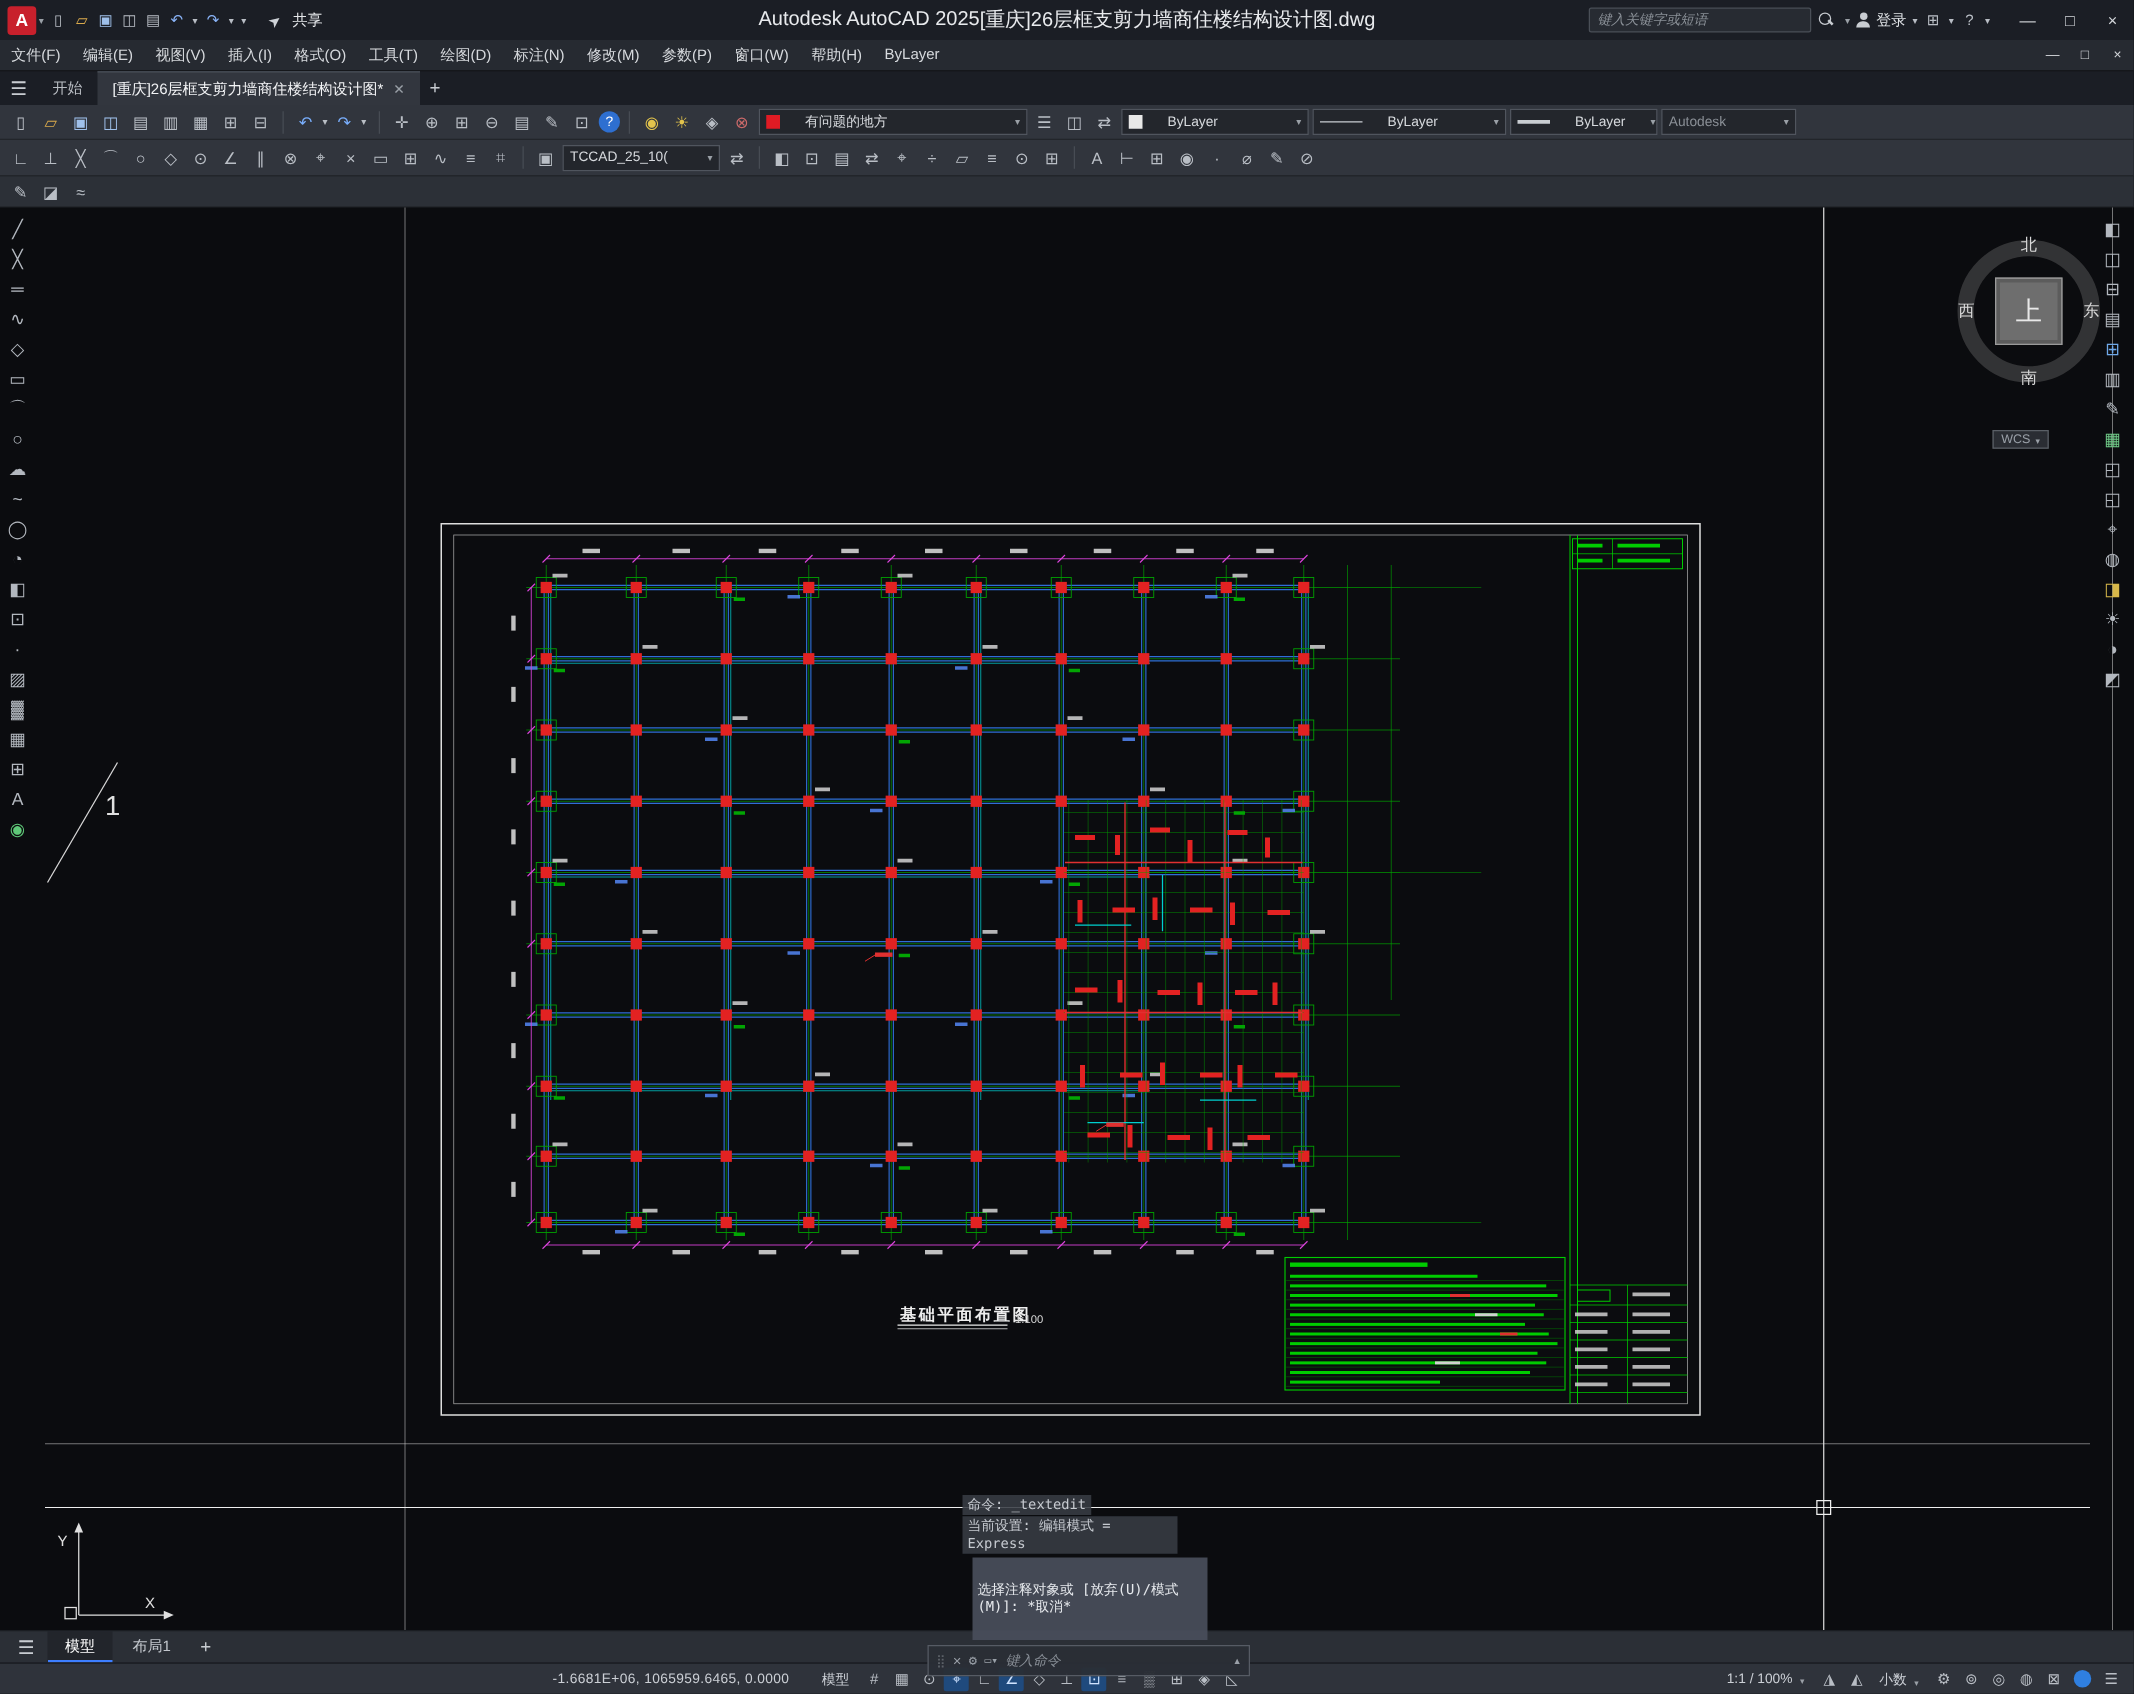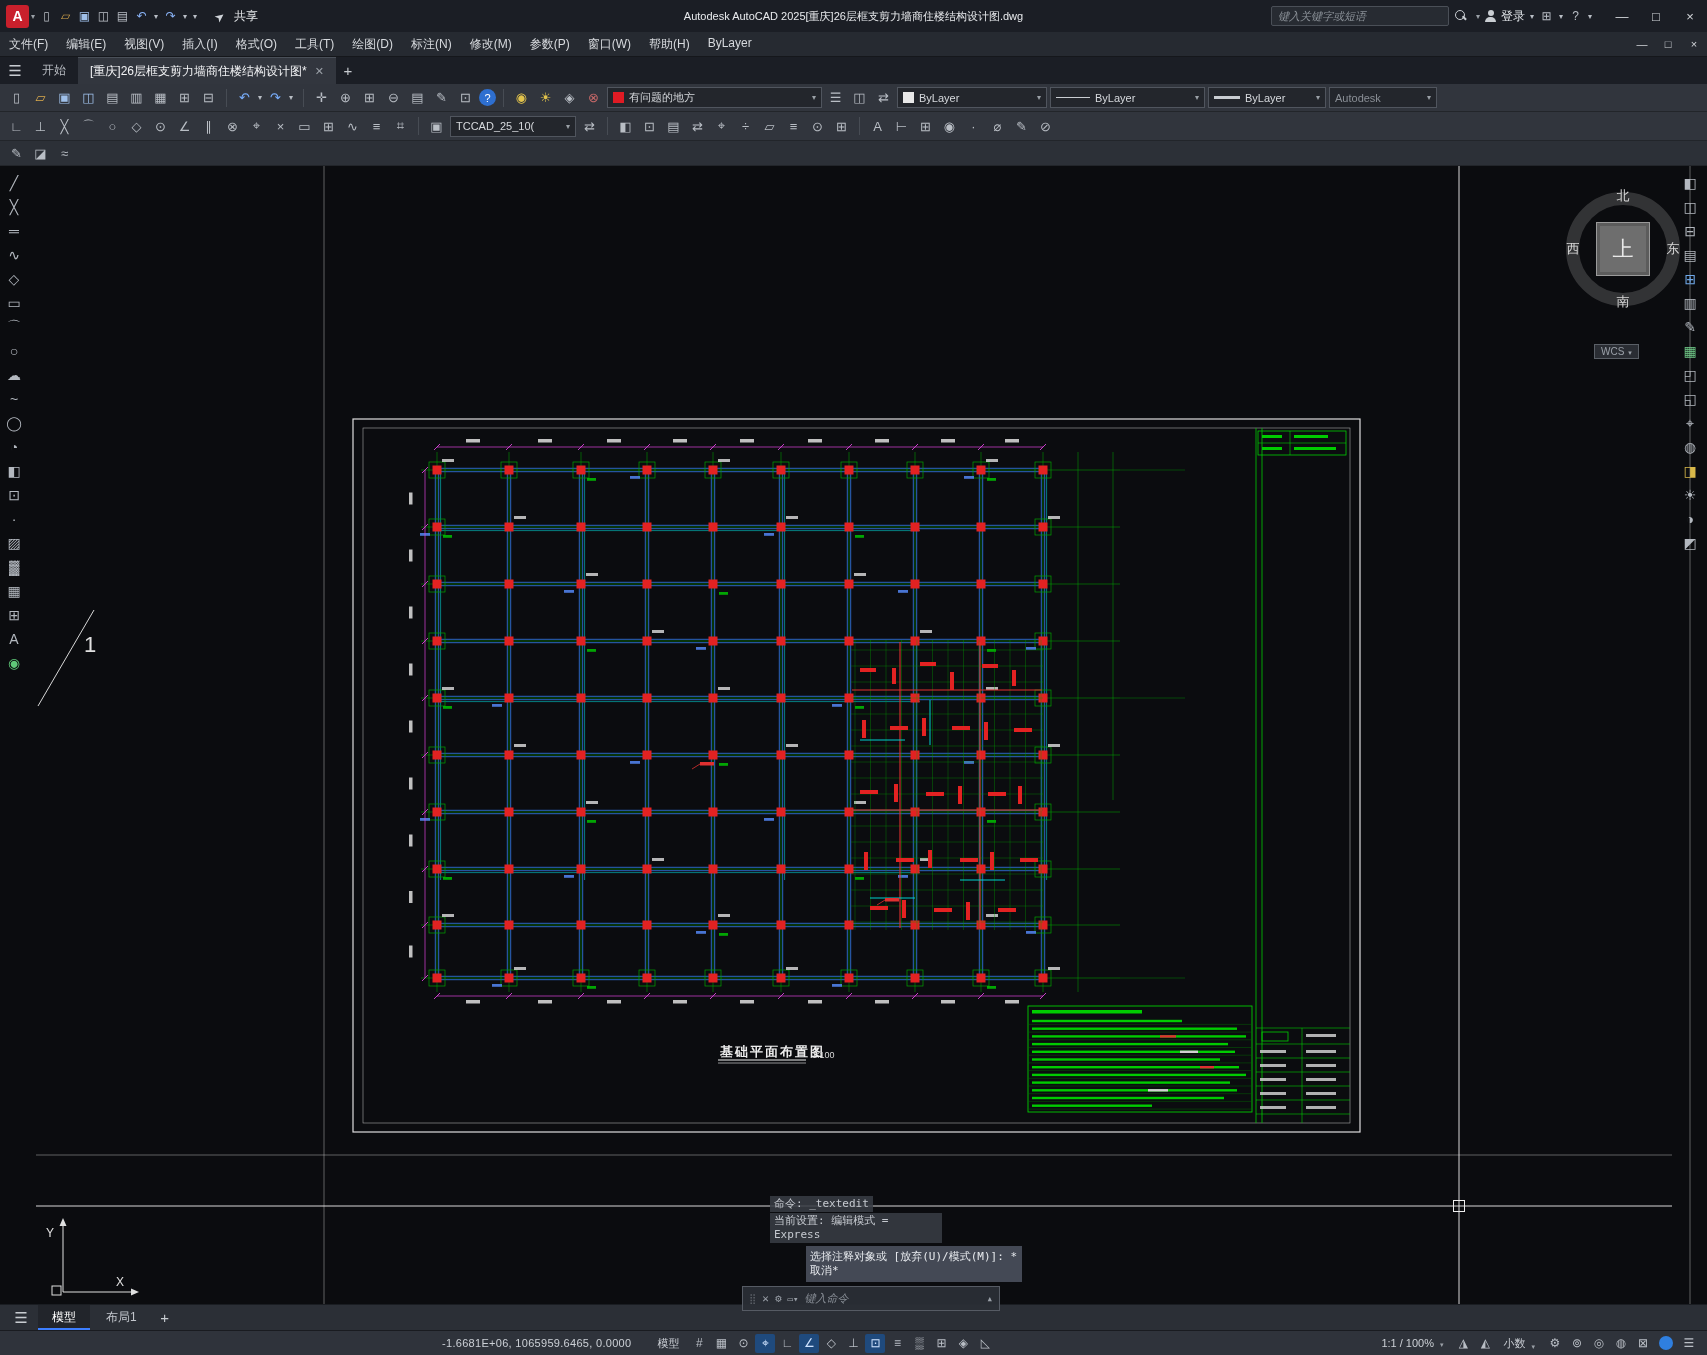--- a/index.html
+++ b/index.html
@@ -10,21 +10,21 @@
   #titlebar{top:0;height:32px;background:#1b1e25;z-index:10}
   #logo{width:23px;height:23px;margin-left:6px;background:#c8202c;border-radius:3px;
     color:#fff;font-weight:bold;font-size:14px;display:flex;align-items:center;justify-content:center}
   .tb-caret{color:#9aa0a7;font-size:8px;margin:0 2px}
   .icn{display:flex;align-items:center;justify-content:center;color:#b9bec5;cursor:default;
     width:21px;height:21px;font-size:13px;flex:none}
   #titlebar .icn{width:19px;height:19px;font-size:12px}
   .share{display:flex;align-items:center;gap:5px;margin-left:10px;color:#e4e6e9;font-size:12px}
   .share .icn{transform:rotate(-38deg);color:#cfd3d8}
   #title-center{position:absolute;left:50%;top:0;height:32px;transform:translateX(-50%);
-    display:flex;align-items:center;gap:0;color:#e8eaed;font-size:11px;white-space:nowrap}
+    display:flex;align-items:center;gap:0;color:#e8eaed;font-size:16px;white-space:nowrap}
   #title-right{position:absolute;right:0;top:0;height:32px;display:flex;align-items:center}
   #search-box{width:178px;height:20px;background:#272b32;border:1px solid #4a4f57;border-radius:2px;
     color:#d4d7db;font-size:11px;padding:0 6px;font-style:italic}
   #search-box::placeholder{color:#8a9097;font-style:italic}
   .mag{width:13px;height:13px;position:relative;margin:0 6px}
   .mag::before{content:"";position:absolute;left:0;top:0;width:8px;height:8px;border:1.6px solid #c9cdd2;border-radius:50%}
   .mag::after{content:"";position:absolute;left:7px;top:7px;width:5px;height:1.6px;background:#c9cdd2;transform:rotate(45deg)}
   .person{width:13px;height:12px;position:relative;margin-right:4px}
   .person::before{content:"";position:absolute;left:3.5px;top:0;width:6px;height:6px;border-radius:50%;background:#c9cdd2}
   .person::after{content:"";position:absolute;left:1px;top:7px;width:11px;height:5px;border-radius:5px 5px 0 0;background:#c9cdd2}
@@ -42,21 +42,21 @@
   .dtab.active{background:#32363e;color:#f2f3f5;border-top:1px solid #4a5059}
   .closex{color:#9aa0a7;font-size:11px}
   .plus{width:24px;height:22px;display:flex;align-items:center;justify-content:center;color:#c8ccd1;font-size:15px}
   
   .tbar{background:#31353d;border-bottom:1px solid #22252a;gap:3px;padding:0 6px}
   #tba{top:84px;height:28px}
   #tbb{top:112px;height:29px}
   #tbc{top:141px;height:25px;background:#2c3037}
   .sep{width:1px;height:18px;background:#474c54;margin:0 4px;flex:none}
   .dd{display:flex;align-items:center;height:21px;background:#23262c;border:1px solid #50555e;
-    padding:0 5px;font-size:11px;color:#d6d9dd;gap:5px;flex:none;white-space:nowrap;overflow:hidden}
+    padding:0 5px;font-size:11px;color:#d6d9dd;gap:20px;flex:none;white-space:nowrap;overflow:hidden}
   .dd .caret{margin-left:auto;color:#9aa0a7;font-size:8px}
   .sw{width:11px;height:11px;flex:none}
   .ltline{width:34px;border-top:1px solid #c9cdd2;flex:none}
   .lwline{width:26px;border-top:3px solid #c9cdd2;flex:none}
   .help-circ{width:17px;height:17px;border-radius:50%;background:#2e6fd0;color:#fff;font-size:11px;
     display:flex;align-items:center;justify-content:center;flex:none}
   
   #canvas{position:absolute;top:166px;left:0;width:1707px;height:1138px;background:#0b0c0f}
   #dwg{position:absolute;left:0;top:0;z-index:1;pointer-events:none}
   .toolstrip{position:absolute;z-index:2;display:flex;flex-direction:column;gap:2px}
@@ -72,22 +72,22 @@
   #cube{position:absolute;left:36px;top:36px;width:54px;height:54px;background:#6e6e6e;
     border:1px solid #9a9a9a;display:flex;align-items:center;justify-content:center;
     color:#e8e8e8;font-size:21px;box-shadow:inset 0 0 0 3px #5c5c5c}
   #wcs{position:absolute;left:1594px;top:344px;z-index:2;display:flex;align-items:flex-end;gap:4px;
     background:#2a2d33;border:1px solid #5a5f66;color:#9aa0a8;font-size:10px;padding:1px 6px}
   
   #cli{position:absolute;left:742px;top:1196px;width:258px;z-index:3;
     font-family:"DejaVu Sans Mono",monospace;font-size:11px}
   .clih{display:table;margin-left:28px;max-width:172px;background:rgba(56,60,68,.88);
     color:#c6cad0;padding:1px 4px;margin-bottom:1px;line-height:14px}
-  .clip{margin-left:64px;width:216px;background:rgba(72,78,90,.94);color:#e6e9ed;
-    padding:4px 4px;line-height:14px;margin-top:3px}
+  .clip{margin-left:36px;width:188px;background:rgba(72,78,90,.94);color:#e6e9ed;
+    padding:19px 4px;line-height:14px;margin-top:3px}
   #cliinput{margin-top:4px;height:25px;background:rgba(42,46,54,.95);border:1px solid #565b64;
     display:flex;align-items:center;gap:6px;padding:0 6px}
   #cliinput .cic{color:#9aa0a8;font-size:11px;flex:none}
   #cliinput .grip{color:#5c6168;font-size:10px}
   #cliinput input{flex:1;background:transparent;border:none;outline:none;color:#aeb3ba;
     font-style:italic;font-size:11px;font-family:inherit;min-width:0}
   #cliinput input::placeholder{color:#878d95;font-style:italic}
   
   #layoutbar{top:1304px;height:26px;background:#2b2f36;border-top:1px solid #1a1d22;
     font-size:12px;color:#c3c7cd;gap:2px;padding-left:6px}

